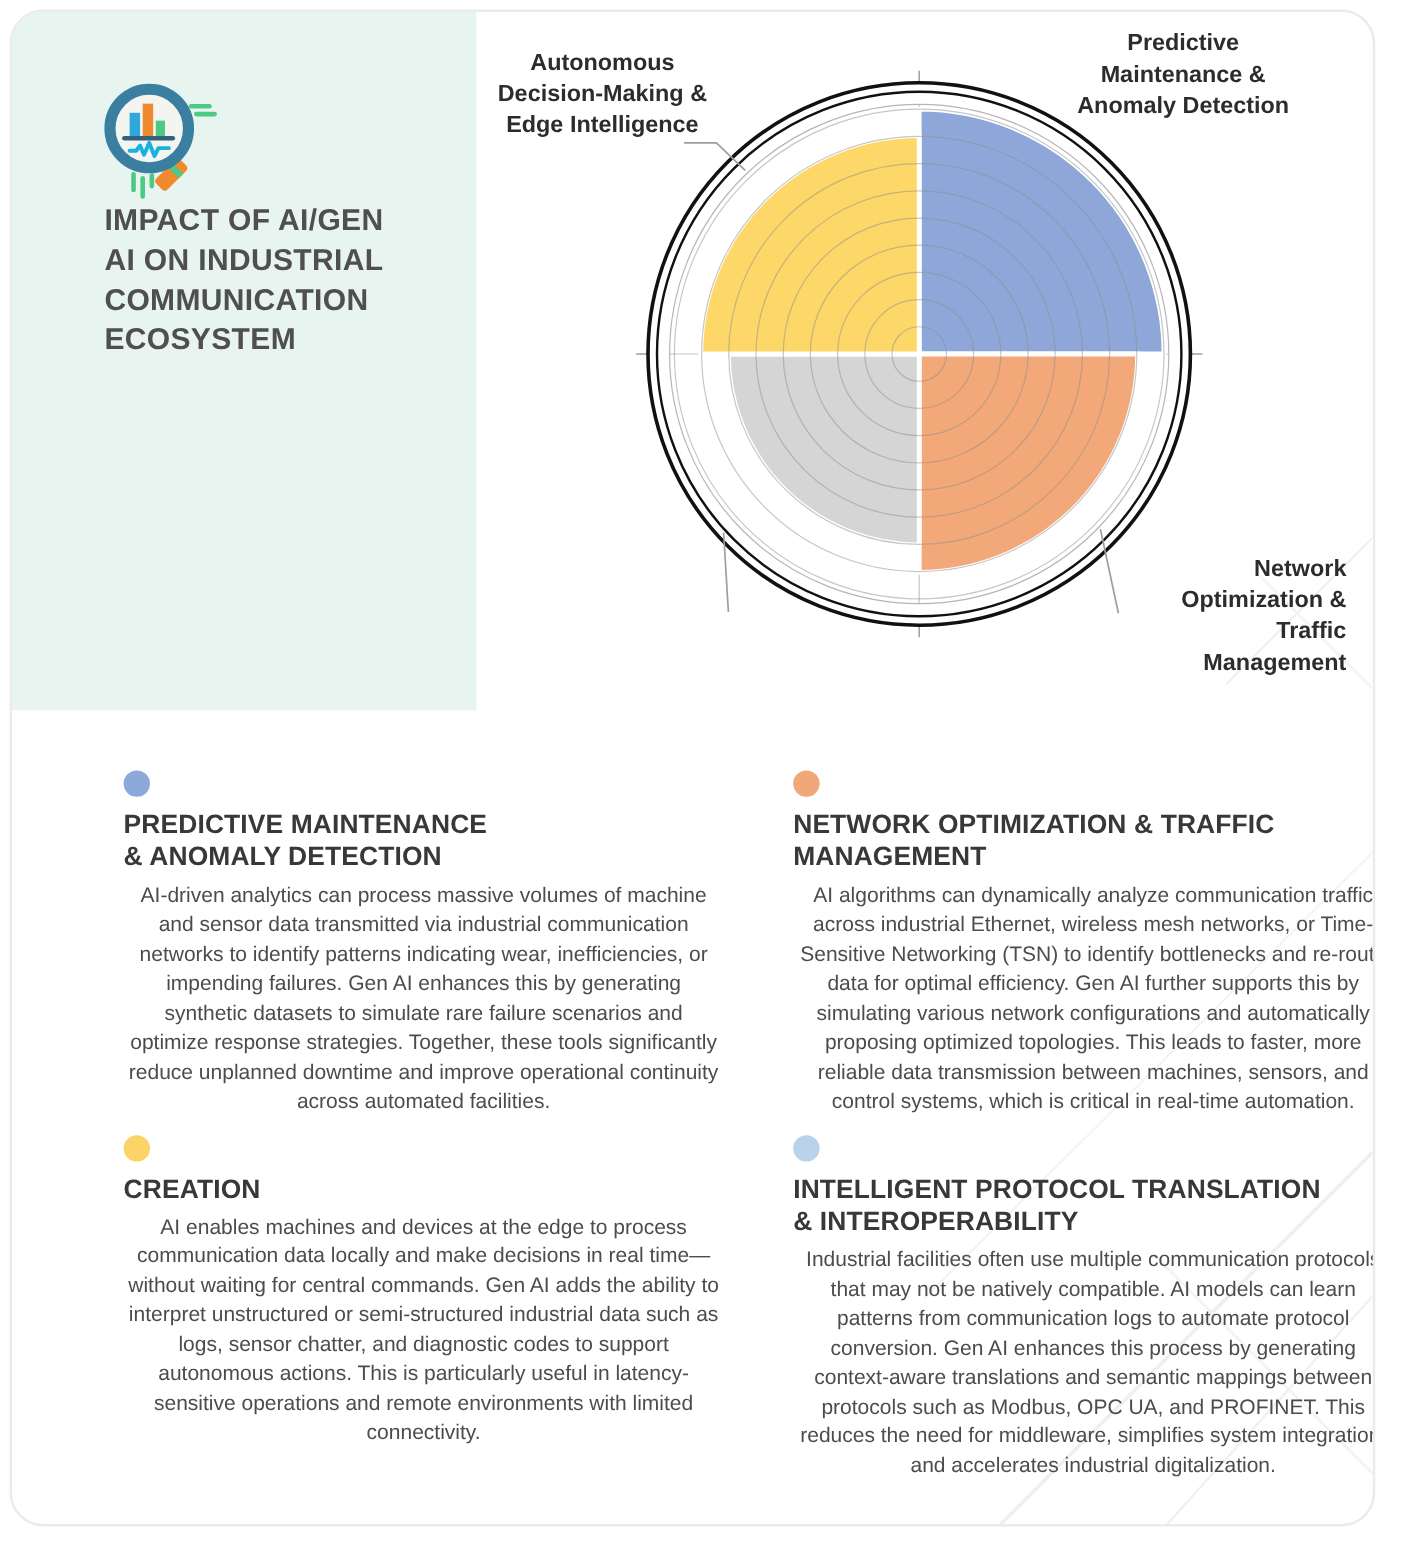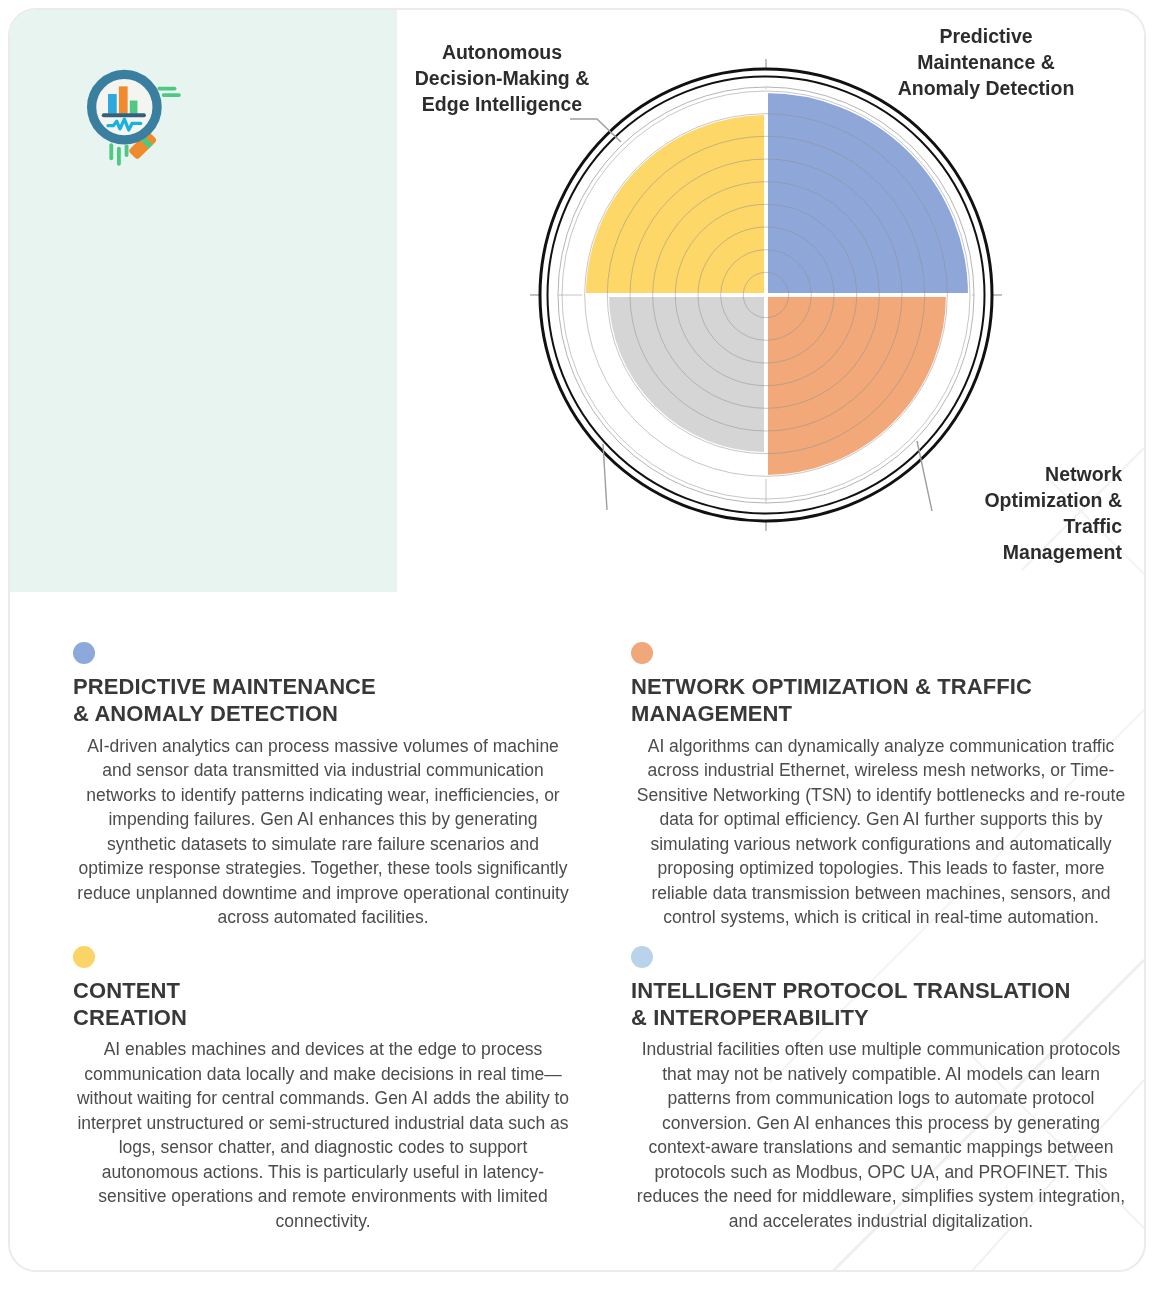--- a/index.html
+++ b/index.html
@@ -15,21 +15,21 @@
         font-size:25px;font-weight:bold;line-height:1.32;color:#4f4f4f;letter-spacing:.3px;}
   .title span{display:block;}
   .chart-layer{position:absolute;left:0;top:0;width:1170px;height:640px;z-index:2;pointer-events:none;}
   .chart-svg{position:absolute;left:0;top:0;}
   .qlabel{position:absolute;margin:0;text-align:center;font-weight:bold;
         font-size:19.5px;line-height:1.33;color:#2c2c2c;}
   .qlabel.tl{left:396px;top:40px;width:212px;}
   .qlabel.tr{left:880px;top:24px;width:212px;}
   .qlabel.bl{left:396px;top:476px;width:212px;}
   .qlabel.br{left:950px;top:462px;width:172px;text-align:right;}
-  .legend{position:absolute;left:63px;top:628px;width:1062px;z-index:2;
+  .legend{position:absolute;left:93px;top:628px;width:1062px;z-index:2;
         display:grid;grid-template-columns:500px 500px;column-gap:58px;row-gap:12px;}
   .section{min-height:10px;}
   .dot{display:block;width:22px;height:22px;border-radius:50%;margin:4px 0 9px 0;}
   .dot-blue{background:#8da9db;}
   .dot-orange{background:#f0a87a;}
   .dot-yellow{background:#fbd468;}
   .dot-lightblue{background:#b9d3ea;}
   .section h2{margin:0 0 6px 0;font-size:22px;line-height:1.24;color:#383838;letter-spacing:.1px;}
   .section h2 span{display:block;}
   .section p{margin:0;font-size:17.5px;line-height:1.4;color:#4c4c4c;text-align:center;}
@@ -72,20 +72,26 @@
           <g>
             <rect x="33" y="33" width="8" height="18" fill="#2fa8dd"></rect>
             <rect x="43" y="26" width="8" height="25" fill="#f08a2e"></rect>
             <rect x="53" y="39" width="7" height="12" fill="#4cc983"></rect>
             <path d="M 29 52.5 H 66" stroke="#33607d" stroke-width="3.5" stroke-linecap="round"></path>
           </g>
 
           <path d="M 33 62 h 5 l 3 -4 l 3 7 l 4 -9 l 4 10 l 3 -6 h 8" fill="none" stroke="#17b3de" stroke-width="3" stroke-linecap="round" stroke-linejoin="round"></path>
         </svg>
       </div>
+      <h1 class="title">
+        <span>IMPACT OF AI/GEN</span>
+        <span>AI ON INDUSTRIAL</span>
+        <span>COMMUNICATION</span>
+        <span>ECOSYSTEM</span>
+      </h1>
     </div>
 
     <div class="legend">
 
       <div class="section">
         <span class="dot dot-blue"></span>
         <h2>
           <span>PREDICTIVE MAINTENANCE</span>
           <span>&amp; ANOMALY DETECTION</span>
         </h2>
@@ -97,21 +103,20 @@
         <h2>
           <span>NETWORK OPTIMIZATION &amp; TRAFFIC</span>
           <span>MANAGEMENT</span>
         </h2>
         <p>AI algorithms can dynamically analyze communication traffic across industrial Ethernet, wireless mesh networks, or Time-Sensitive Networking (TSN) to identify bottlenecks and re-route data for optimal efficiency. Gen AI further supports this by simulating various network configurations and automatically proposing optimized topologies. This leads to faster, more reliable data transmission between machines, sensors, and control systems, which is critical in real-time automation.</p>
       </div>
 
       <div class="section">
         <span class="dot dot-yellow"></span>
         <h2>
-          <span>CONTENT</span>
           <span>CREATION</span>
         </h2>
         <p>AI enables machines and devices at the edge to process communication data locally and make decisions in real time—without waiting for central commands. Gen AI adds the ability to interpret unstructured or semi-structured industrial data such as logs, sensor chatter, and diagnostic codes to support autonomous actions. This is particularly useful in latency-sensitive operations and remote environments with limited connectivity.</p>
       </div>
 
       <div class="section">
         <span class="dot dot-lightblue"></span>
         <h2>
           <span>INTELLIGENT PROTOCOL TRANSLATION</span>
           <span>&amp; INTEROPERABILITY</span>

